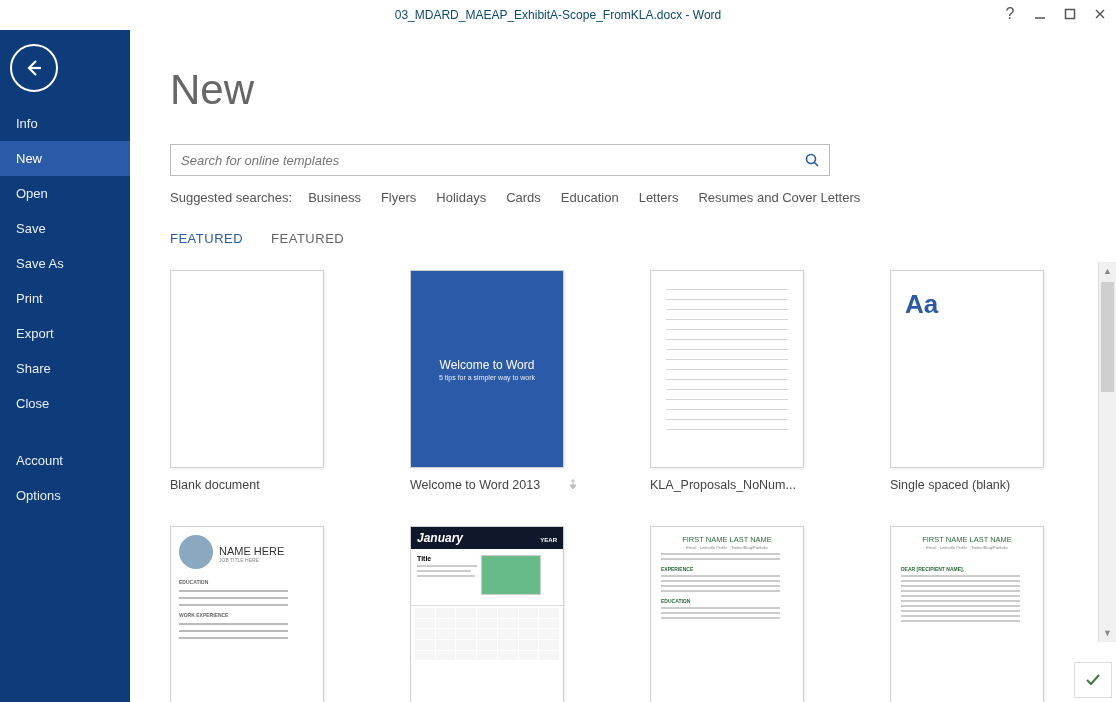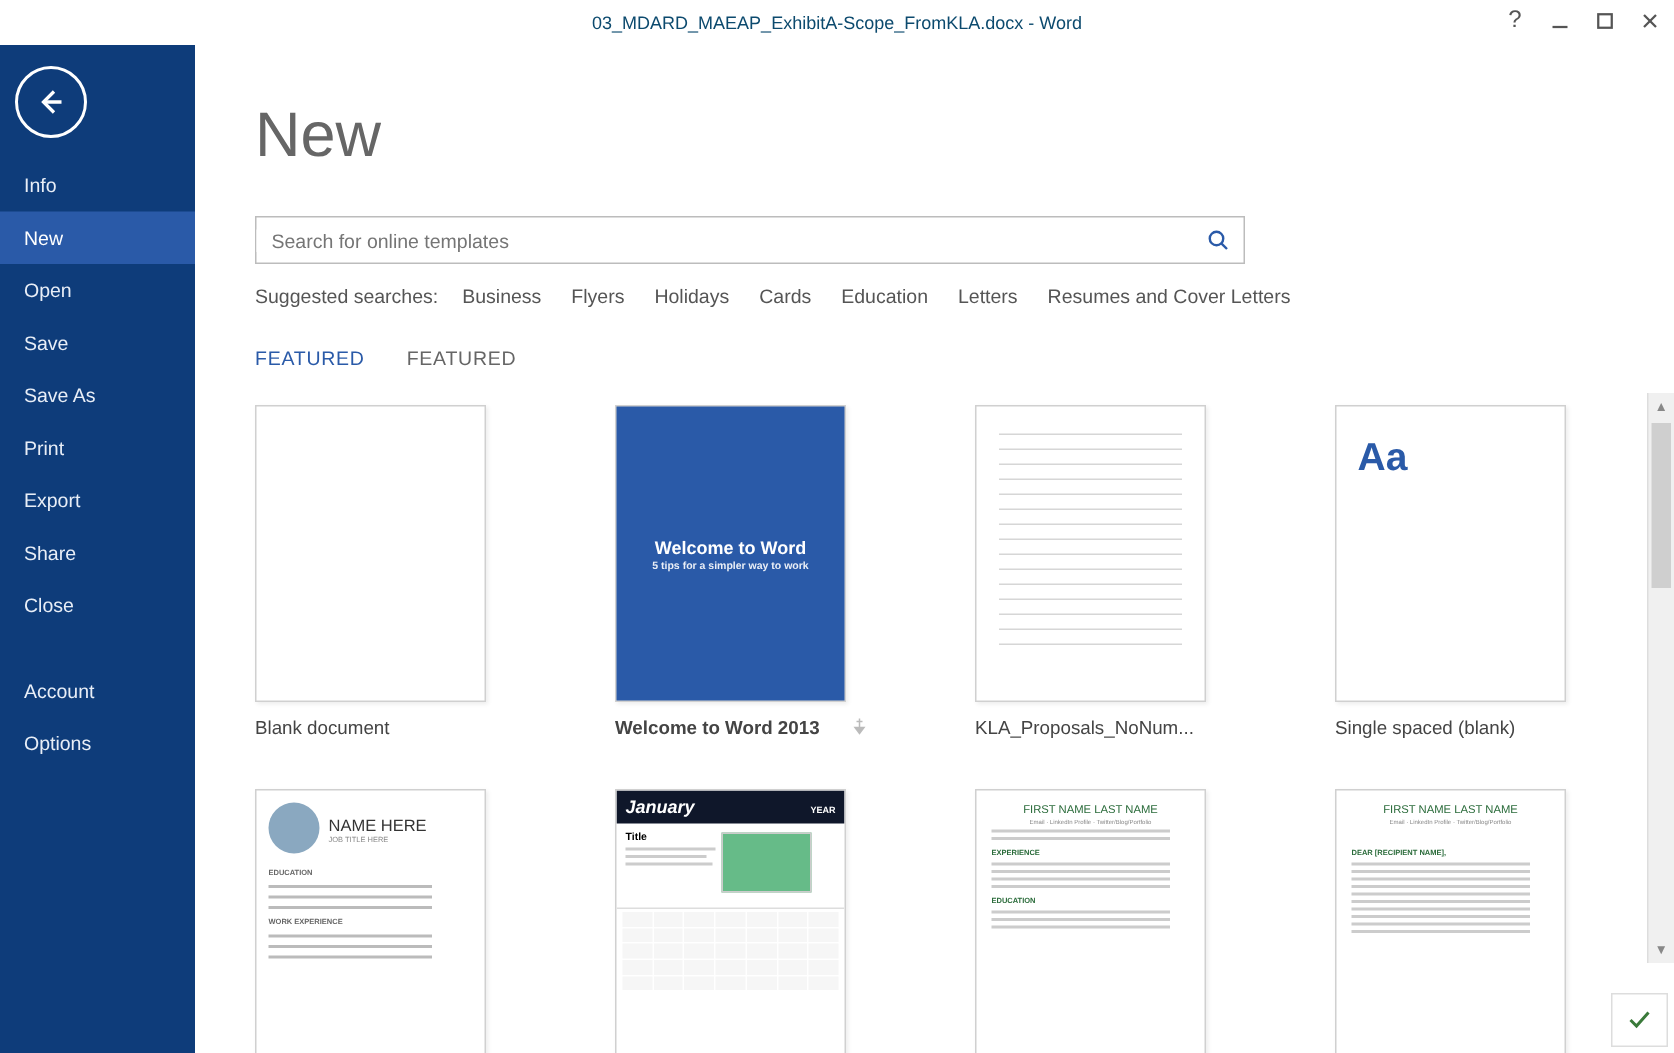--- a/index.html
+++ b/index.html
@@ -17,21 +17,21 @@
 .sidebar { width: 130px; background: #0e3c7a; color: #fff; display: flex; flex-direction: column; padding-top: 8px; }
 .back-btn { width: 48px; height: 48px; border: 2px solid #fff; border-radius: 50%; margin: 6px 0 14px 10px; display: flex; align-items: center; justify-content: center; cursor: pointer; }
 .sidebar-item { padding: 10px 16px; font-size: 13px; cursor: pointer; color: #e8eef7; }
 .sidebar-item.active { background: #2a5aa8; color: #fff; }
 .sidebar-gap { height: 22px; }
 
 .content { flex: 1; background: #fff; padding: 36px 40px 0 40px; position: relative; overflow: hidden; }
 .page-title { font-size: 42px; font-weight: 300; color: #666; margin-bottom: 30px; }
 
 .searchbox { width: 660px; height: 32px; border: 1px solid #bcbcbc; display: flex; align-items: center; margin-bottom: 14px; }
-.searchbox input { flex: 1; border: none; outline: none; padding: 0 10px; font-size: 13px; color: #555; }
+.searchbox input { flex: 1; border: none; outline: none; padding: 0 10px; font-size: 13px; color: #555; font-style: italic; }
 .search-icon-wrap { width: 34px; display: flex; align-items: center; justify-content: center; cursor: pointer; }
 
 .suggested { font-size: 13px; color: #555; display: flex; gap: 20px; flex-wrap: wrap; align-items: center; margin-bottom: 26px; }
 .suggested-label { color: #555; margin-right: -4px; }
 .suggested-link { color: #555; cursor: pointer; }
 
 .tabs { display: flex; gap: 28px; font-size: 13px; margin-bottom: 24px; }
 .tab { cursor: pointer; color: #666; letter-spacing: 0.5px; }
 .tab.active { color: #2a5aa8; }
 
@@ -158,21 +158,21 @@
       <span class="tab">FEATURED</span>
     </div>
 
     <div class="gallery">
 
       <div class="template">
         <div class="thumb"></div>
         <div class="tmpl-label">Blank document</div>
       </div>
 
-      <div class="template" style="position:relative;font-weight:bold;">
+      <div class="template" style="position:relative;">
         <div class="thumb thumb-welcome">
           <div class="w1">Welcome to Word</div>
           <div class="w2">5 tips for a simpler way to work</div>
         </div>
         <div class="tmpl-label">Welcome to Word 2013</div>
         <span class="pin" style="left:158px; top:208px;">
           <svg width="10" height="12" viewBox="0 0 10 12">
               <path d="M5 1 L5 7 M3 3 L7 3 M2 7 L8 7 L5 11 Z" fill="#bbb" stroke="#bbb" stroke-width="1"></path>
             </svg>
         </span>

